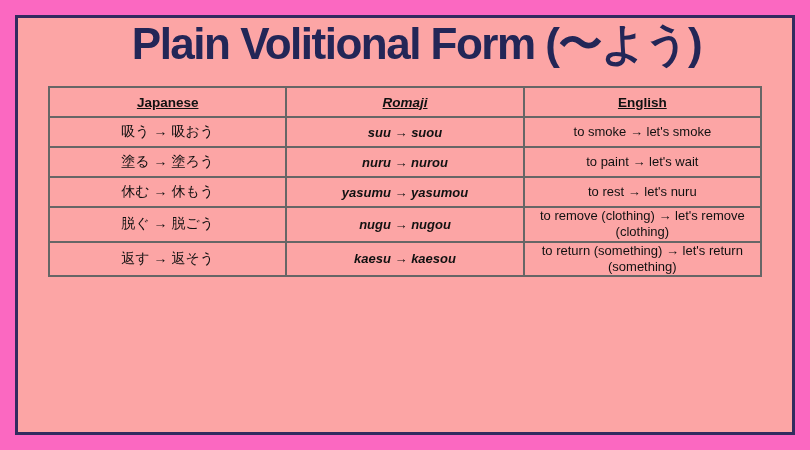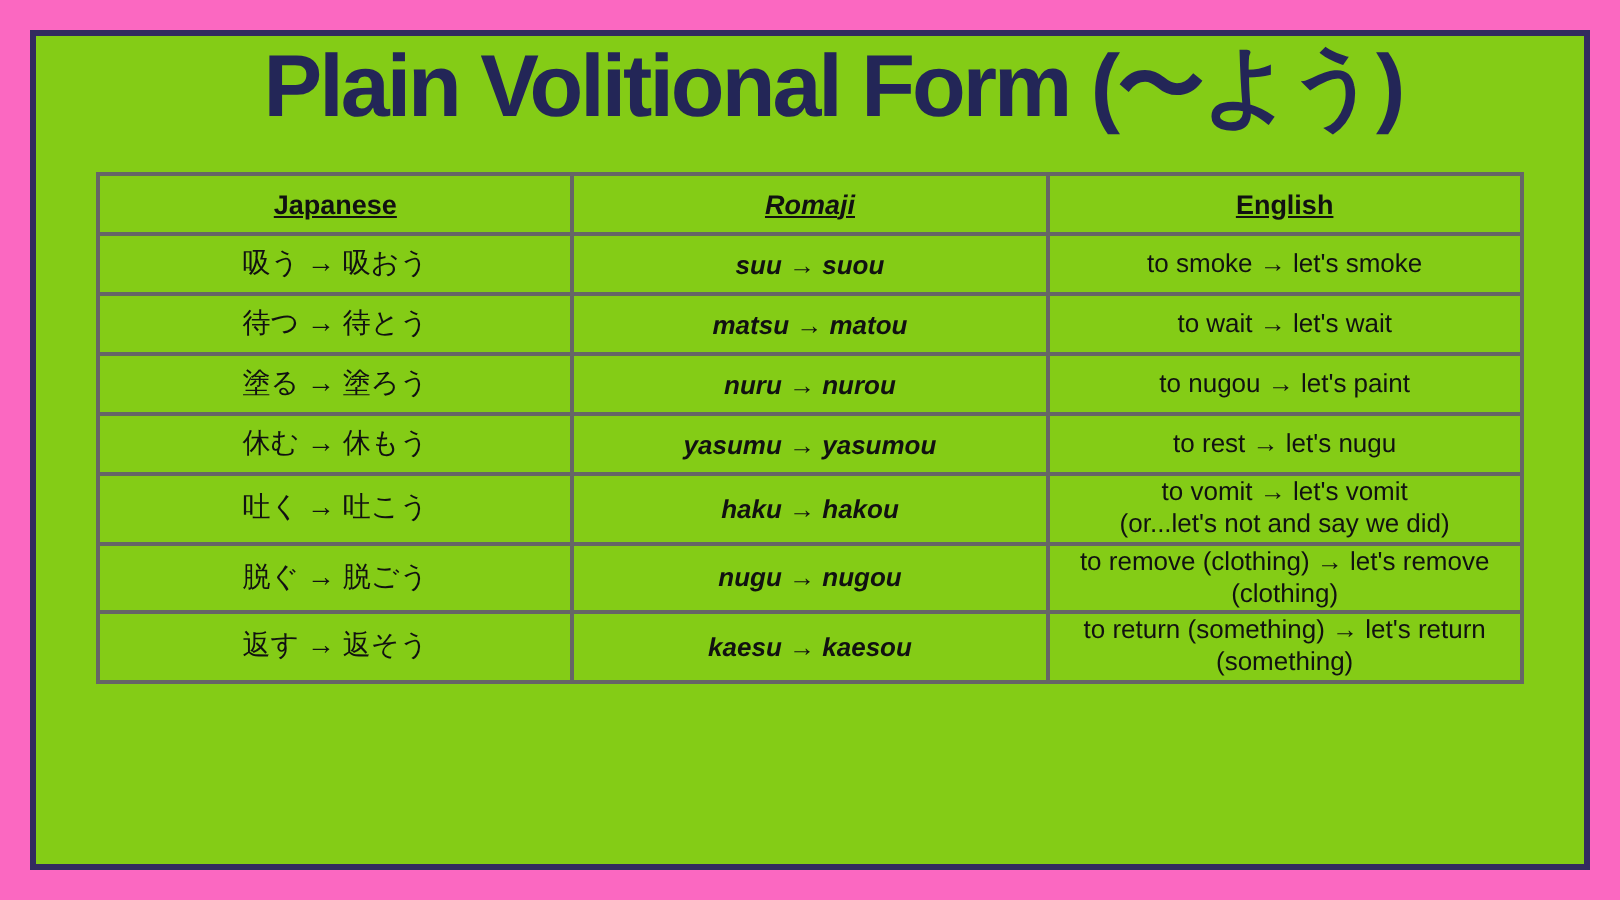--- a/index.html
+++ b/index.html
@@ -9,21 +9,21 @@
     overflow: hidden;
   }
   .frame {
     position: relative;
     width: 810px; height: 450px;
     background: #fb68c1;
   }
   .panel {
     position: absolute;
     left: 15px; top: 15px; right: 15px; bottom: 15px;
-    background: #84cc16;
+    background: #fca5a5;
     border: 3px solid #322b5f;
     padding-left: 23px;
   }
   .title {
     margin-top: 2px;
     text-align: center;
     font-size: 44px;
     font-weight: bold;
     letter-spacing: -1.5px;
     color: #232657;
@@ -71,39 +71,28 @@
           <th class="col-en">English</th>
         </tr>
       </thead>
       <tbody>
         <tr>
           <td class="cell-ja">吸う → 吸おう</td>
           <td class="cell-ro">suu → suou</td>
           <td class="cell-en">to smoke → let's smoke</td>
         </tr>
         <tr>
-          <td class="cell-ja">待つ → 待とう</td>
-          <td class="cell-ro">matsu → matou</td>
-          <td class="cell-en">to wait → let's wait</td>
-        </tr>
-        <tr>
           <td class="cell-ja">塗る → 塗ろう</td>
           <td class="cell-ro">nuru → nurou</td>
-          <td class="cell-en">to nugou → let's paint</td>
+          <td class="cell-en">to paint → let's wait</td>
         </tr>
         <tr>
           <td class="cell-ja">休む → 休もう</td>
           <td class="cell-ro">yasumu → yasumou</td>
-          <td class="cell-en">to rest → let's nugu</td>
-        </tr>
-        <tr>
-          <td class="cell-ja">吐く → 吐こう</td>
-          <td class="cell-ro">haku → hakou</td>
-          <td class="cell-en">to vomit → let's vomit
-(or...let's not and say we did)</td>
+          <td class="cell-en">to rest → let's nuru</td>
         </tr>
         <tr>
           <td class="cell-ja">脱ぐ → 脱ごう</td>
           <td class="cell-ro">nugu → nugou</td>
           <td class="cell-en">to remove (clothing) → let's remove
 (clothing)</td>
         </tr>
         <tr>
           <td class="cell-ja">返す → 返そう</td>
           <td class="cell-ro">kaesu → kaesou</td>

